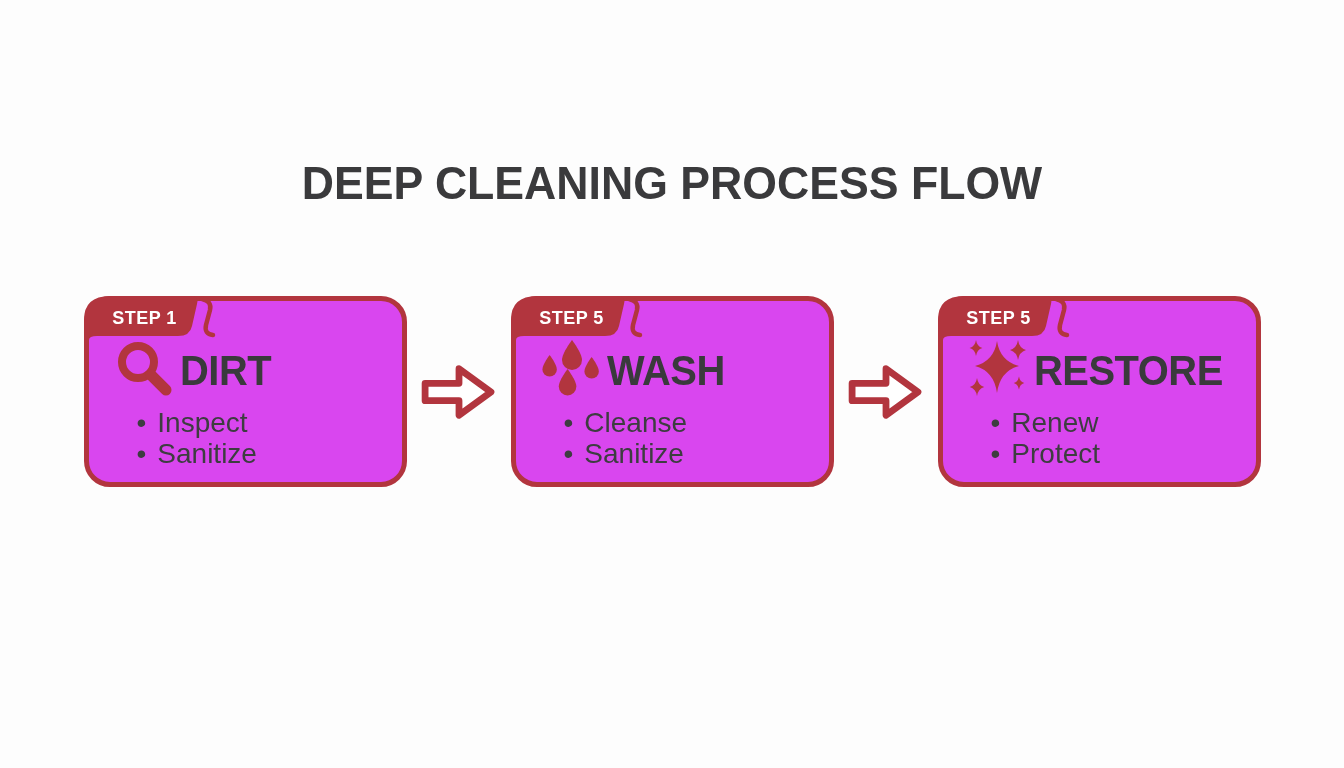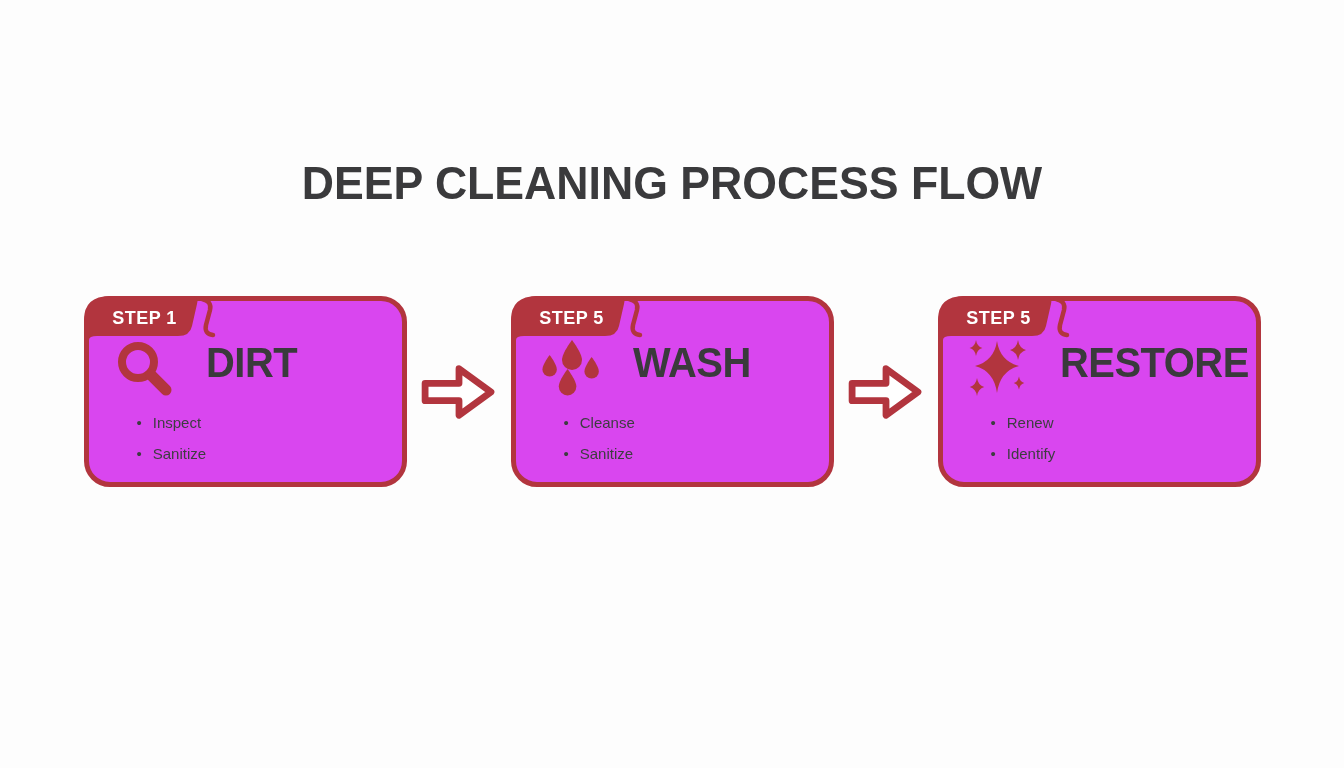--- a/index.html
+++ b/index.html
@@ -59,39 +59,40 @@
     width: 96px; height: 30px;
     display: flex; align-items: center; justify-content: center;
     color: #ffffff;
     font-size: 18px;
     font-weight: 700;
     letter-spacing: 0.5px;
     white-space: nowrap;
   }
   .card-row {
     display: flex;
-    gap: 29px;
+    align-items: center;
+    gap: 3px;
     margin: 38px 10px 0 24px;
   }
   .step-icon { width: 64px; height: 64px; flex: 0 0 auto; }
   .step-title {
     font-size: 42px;
     font-weight: 800;
     color: var(--dark);
     letter-spacing: -0.5px;
     transform: scaleX(0.95);
     transform-origin: left center;
     white-space: nowrap;
   }
   .bullets {
     list-style: none;
     margin: 4px 0 0 48px;
   }
   .bullets li {
-    font-size: 15px;
+    font-size: 28px;
     line-height: 31px;
     color: var(--text);
   }
   .bullets li::before {
     content: "•";
     margin-right: 11px;
     color: var(--text);
   }
 
   
@@ -196,18 +197,18 @@
             </g>
             <g transform="translate(52,44) scale(0.65)">
               <path d="M0 -10 Q1.2 -2 8 0 Q1.2 2 0 10 Q-1.2 2 -8 0 Q-1.2 -2 0 -10 Z"></path>
             </g>
           </g>
         </svg>
         <div class="step-title">RESTORE</div>
       </div>
       <ul class="bullets">
         <li>Renew</li>
-        <li>Identify</li>
+        <li>Protect</li>
       </ul>
     </div>
 
   </div>
 </div>
 
 </body></html>

